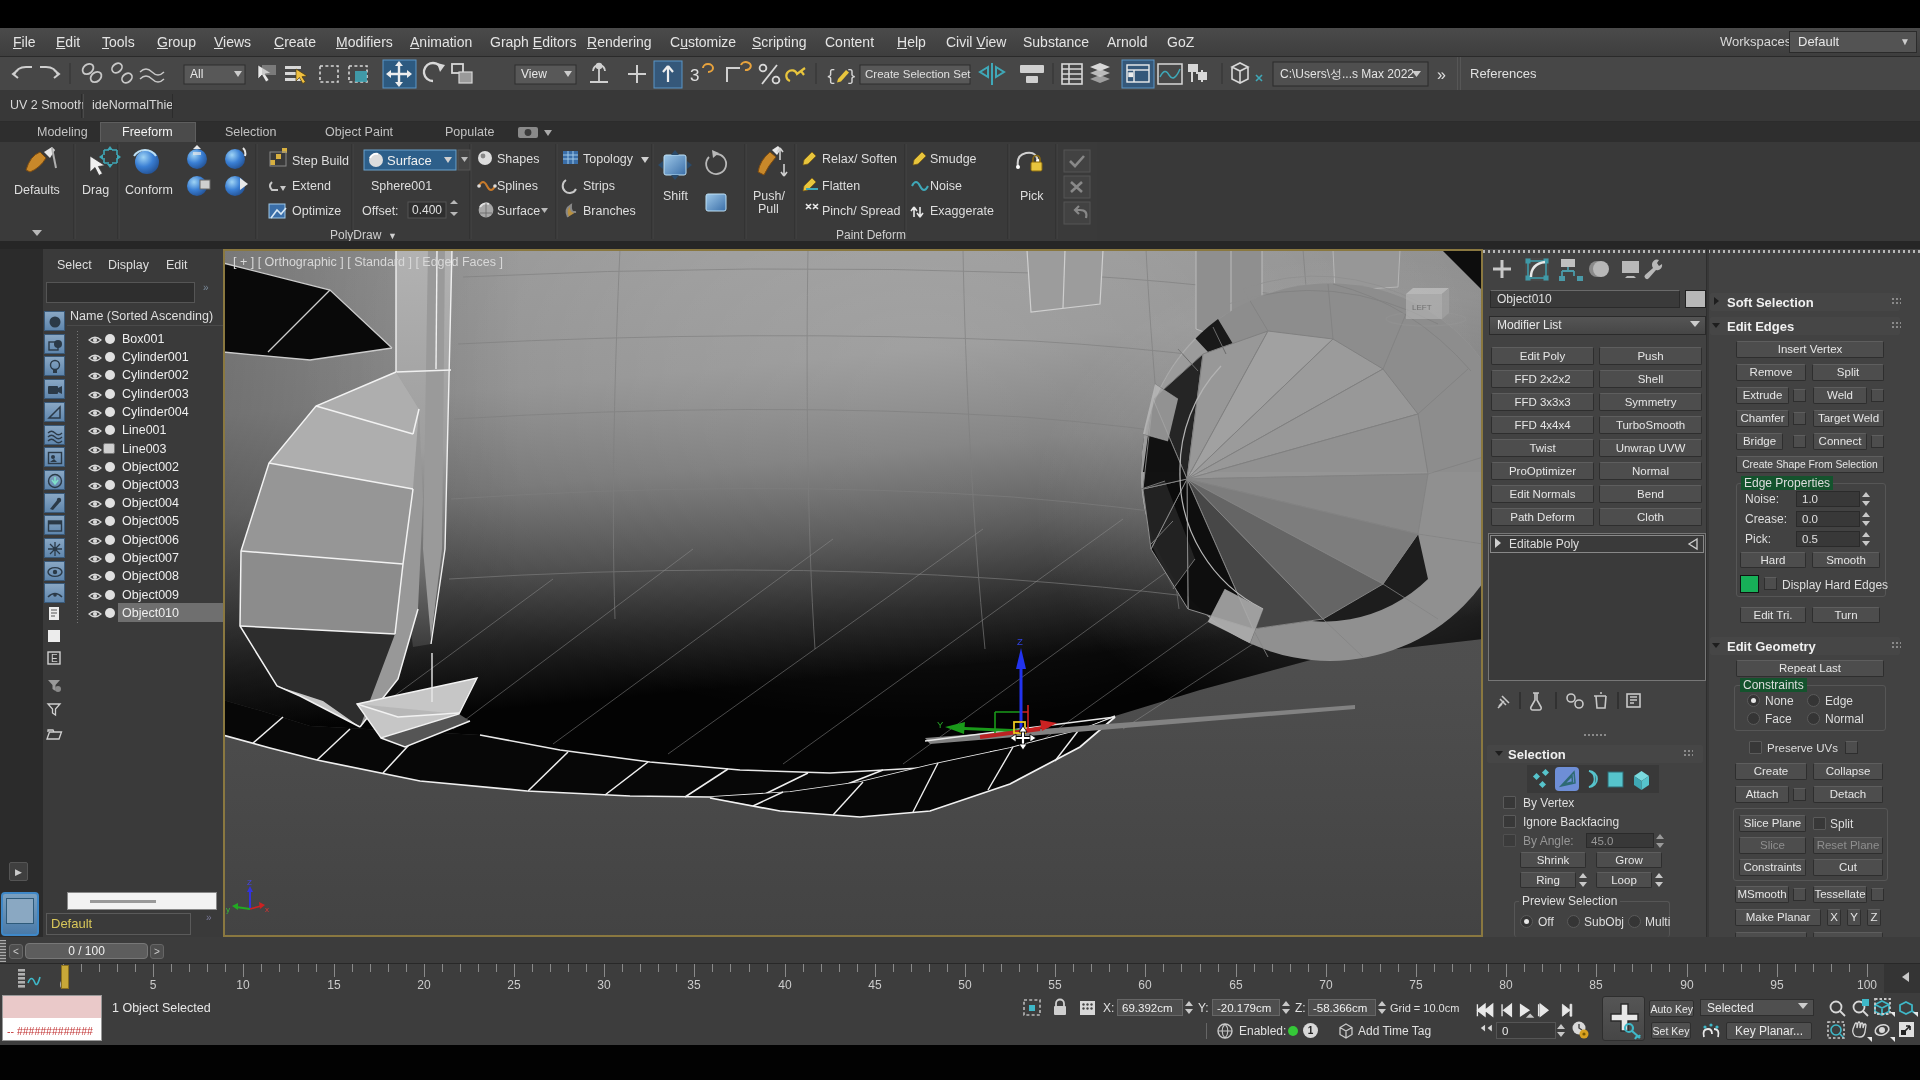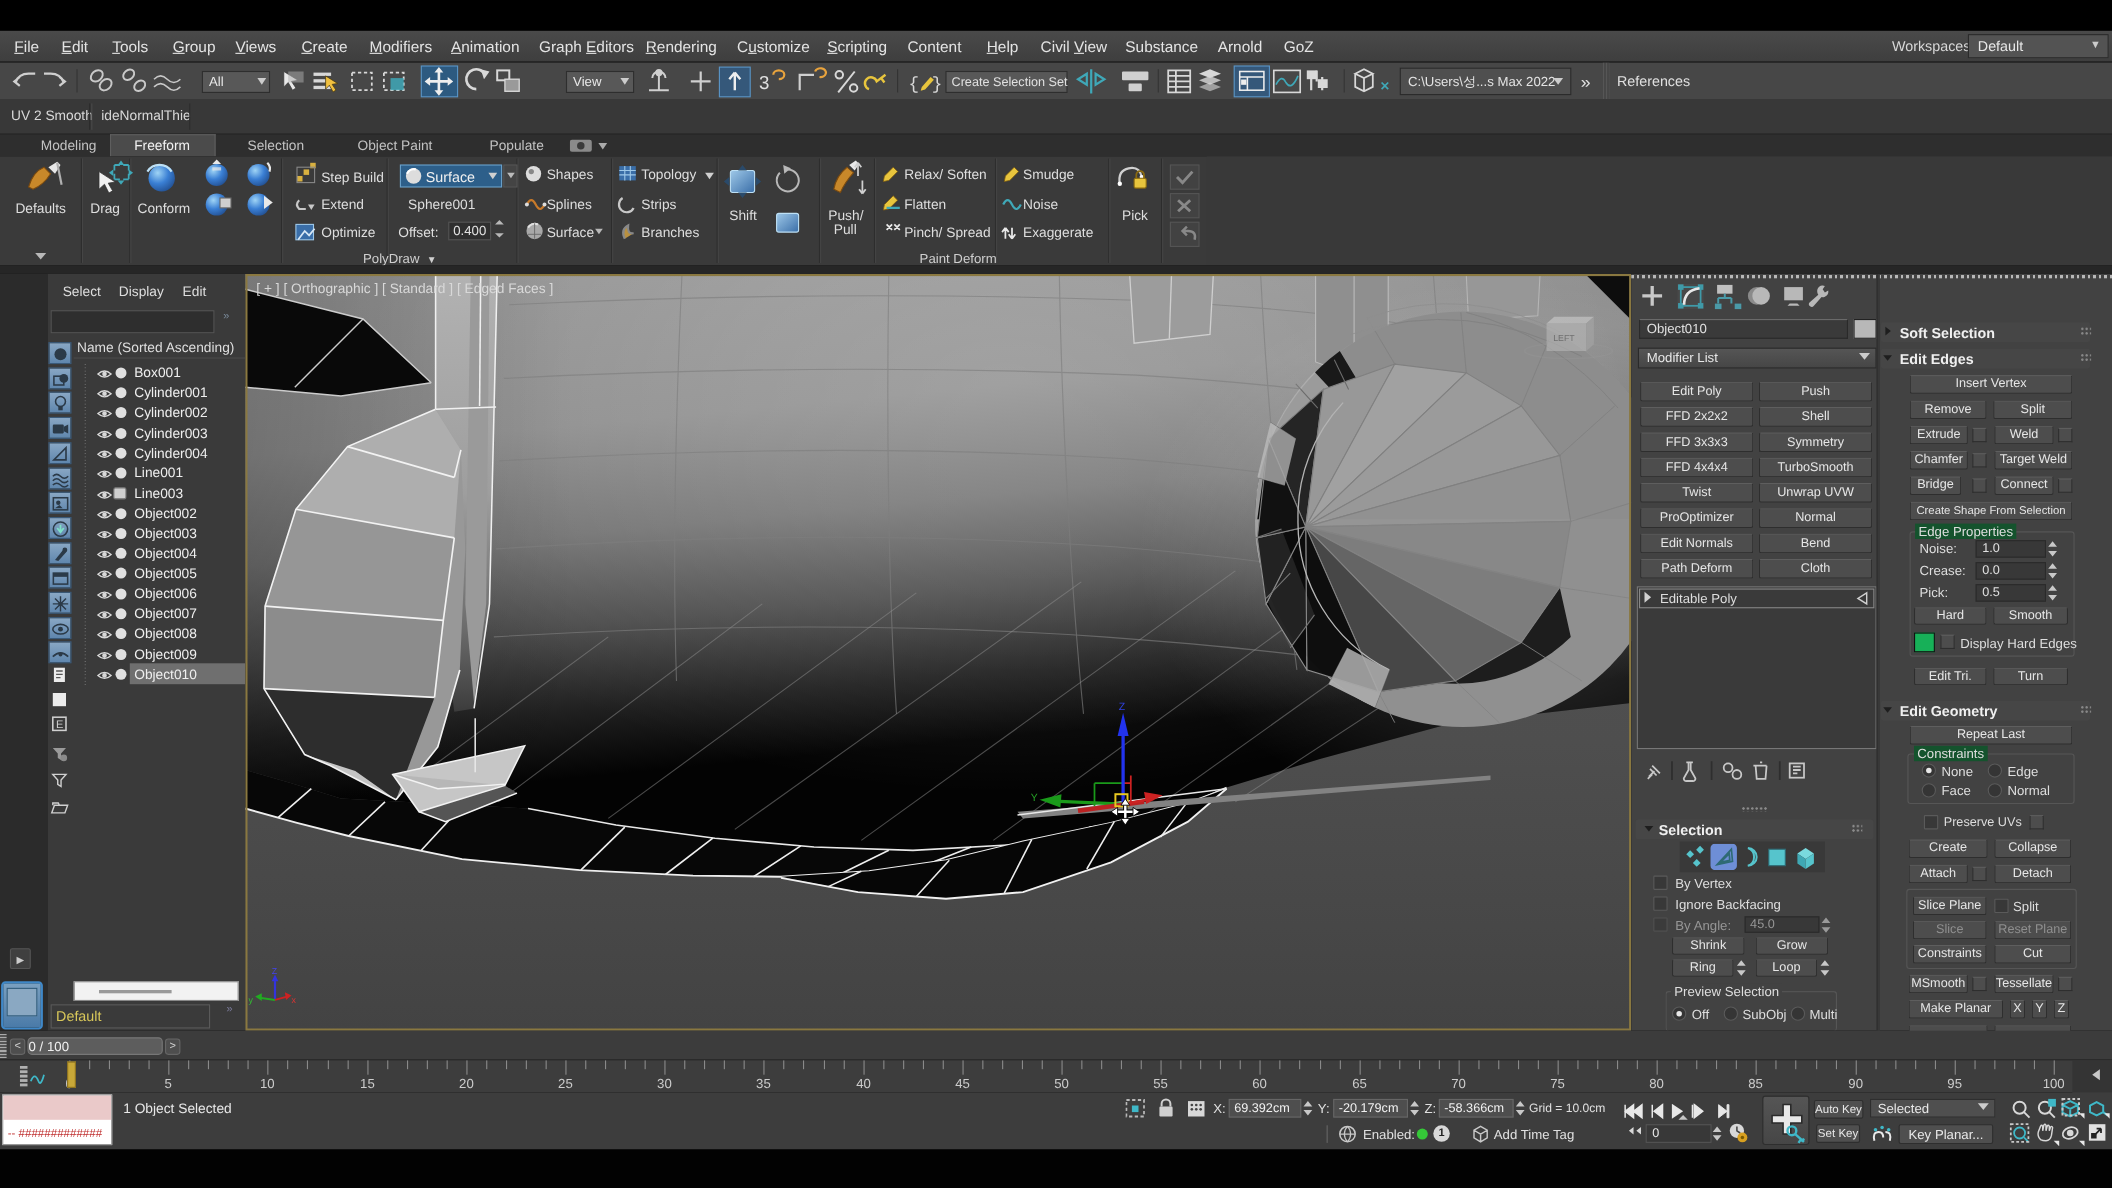--- a/index.html
+++ b/index.html
@@ -1060,21 +1060,21 @@
     <div class="btn" style="left:252px;top:660px;width:86px;height:17px;line-height:15px">Make Planar</div>
     <div class="btn" style="left:344px;top:660px;width:14px;height:17px;line-height:15px">X</div>
     <div class="btn" style="left:364px;top:660px;width:14px;height:17px;line-height:15px">Y</div>
     <div class="btn" style="left:384px;top:660px;width:14px;height:17px;line-height:15px">Z</div>
     <div class="btn" style="left:252px;top:683px;width:72px;height:17px;line-height:15px"></div>
     <div class="btn" style="left:330px;top:683px;width:70px;height:17px;line-height:15px"></div>
   </div>
   <div class="abs sliderrow">
     <div class="abs" style="left:0;top:3px;width:6px;height:22px;background:repeating-linear-gradient(#aaa 0 1px,#555 1px 3px)"></div>
     <div class="abs" style="left:9px;top:7px;width:14px;height:15px;background:#4e4e4e;border:1px solid #666;border-radius:3px;color:#ccc;font-size:10px;text-align:center;line-height:14px">&lt;</div>
-    <div class="abs" style="left:25px;top:6px;width:123px;height:16px;background:#5d5d5d;border:1px solid #777;border-radius:4px;color:#f0f0f0;font-size:12px;text-align:left;line-height:15px">0 / 100</div>
+    <div class="abs" style="left:25px;top:6px;width:123px;height:16px;background:#5d5d5d;border:1px solid #777;border-radius:4px;color:#f0f0f0;font-size:12px;text-align:center;line-height:15px">0 / 100</div>
     <div class="abs" style="left:150px;top:7px;width:14px;height:15px;background:#4e4e4e;border:1px solid #666;border-radius:3px;color:#ccc;font-size:10px;text-align:center;line-height:14px">&gt;</div>
   </div>
   <div class="abs ruler">
       <div class="abs" style="left:1884px;top:0;width:36px;height:30px;background:#343434"></div>
       <div class="abs" style="left:1902px;top:8px;width:0;height:0;border-top:5px solid transparent;border-bottom:5px solid transparent;border-right:7px solid #c8c8c8"></div>
       <div class="tick" style="left:63px;top:0;height:13px"></div>
       <div class="rlbl" style="left:63px">0</div>
       <div class="tick" style="left:81px;top:0;height:8px"></div>
       <div class="tick" style="left:99px;top:0;height:8px"></div>
       <div class="tick" style="left:117px;top:0;height:8px"></div>
@@ -1275,21 +1275,21 @@
         <path d="M9 4 l0 4 3 2" stroke="#444" stroke-width="1.4" fill="none"></path>
         <circle cx="14" cy="14" r="4.5" fill="#d8a020"></circle>
         <circle cx="14" cy="14" r="1.6" fill="#7a5a00"></circle>
       </svg>
     <div class="abs" style="left:1602px;top:3px;width:43px;height:45px;background:linear-gradient(#555,#464646);border:1px solid #2e2e2e;border-radius:3px"></div>
     <svg class="abs" style="left:1604px;top:5px" width="40" height="42" xmlns="http://www.w3.org/2000/svg">
       <path d="M17 6 l7 0 0 10 10 0 0 7 -10 0 0 10 -7 0 0 -10 -10 0 0 -7 10 0 z" fill="#e8e8e8" stroke="#2a2a2a" stroke-width="1.4"></path>
       <circle cx="25" cy="30" r="4" fill="none" stroke="#3fb8c8" stroke-width="2.2"></circle>
         <path d="M28 33 l8 7 m-3 -2 l-2 3 m5 -4 l-2 3" stroke="#3fb8c8" stroke-width="2.2" fill="none"></path>
     </svg>
-    <div class="abs" style="left:1649px;top:7px;width:45px;height:17px;background:#4f4f4f;border:1px solid #2e2e2e;border-radius:2px;color:#e8e8e8;font-size:10.5px;text-align:left;line-height:16px">Auto Key</div>
+    <div class="abs" style="left:1649px;top:7px;width:45px;height:17px;background:#4f4f4f;border:1px solid #2e2e2e;border-radius:2px;color:#e8e8e8;font-size:10.5px;text-align:right;line-height:16px">Auto Key</div>
     <div class="abs" style="left:1651px;top:29px;width:40px;height:17px;background:#4f4f4f;border:1px solid #2e2e2e;border-radius:2px;color:#e8e8e8;font-size:10.5px;text-align:center;line-height:16px">Set Key</div>
     <div class="abs" style="left:1700px;top:6px;width:114px;height:17px;background:#4f4f4f;border:1px solid #2e2e2e;color:#e8e8e8;font-size:12px;line-height:16px;padding-left:6px">Selected<span style="position:absolute;right:5px;top:3px;width:0;height:0;border-left:5px solid transparent;border-right:5px solid transparent;border-top:6px solid #ccc"></span></div>
     <svg class="abs" style="left:1700px;top:28px" width="22" height="20" xmlns="http://www.w3.org/2000/svg">
         <path d="M4 16 q-2 -8 4 -8 q4 0 4 5 M18 16 q2 -8 -4 -8" stroke="#e8e8e8" stroke-width="1.8" fill="none"></path>
         <circle cx="5" cy="6" r="1.6" fill="#3fb8c8"></circle>
         <circle cx="11" cy="4" r="1.6" fill="#3fb8c8"></circle>
         <circle cx="17" cy="6" r="1.6" fill="#3fb8c8"></circle>
       </svg>
     <div class="abs" style="left:1726px;top:29px;width:86px;height:18px;background:#4f4f4f;border:1px solid #2e2e2e;border-radius:2px;color:#e8e8e8;font-size:12px;text-align:center;line-height:17px">Key Planar...</div>
     <svg class="abs" style="left:1826px;top:3px" width="92" height="46" xmlns="http://www.w3.org/2000/svg">

